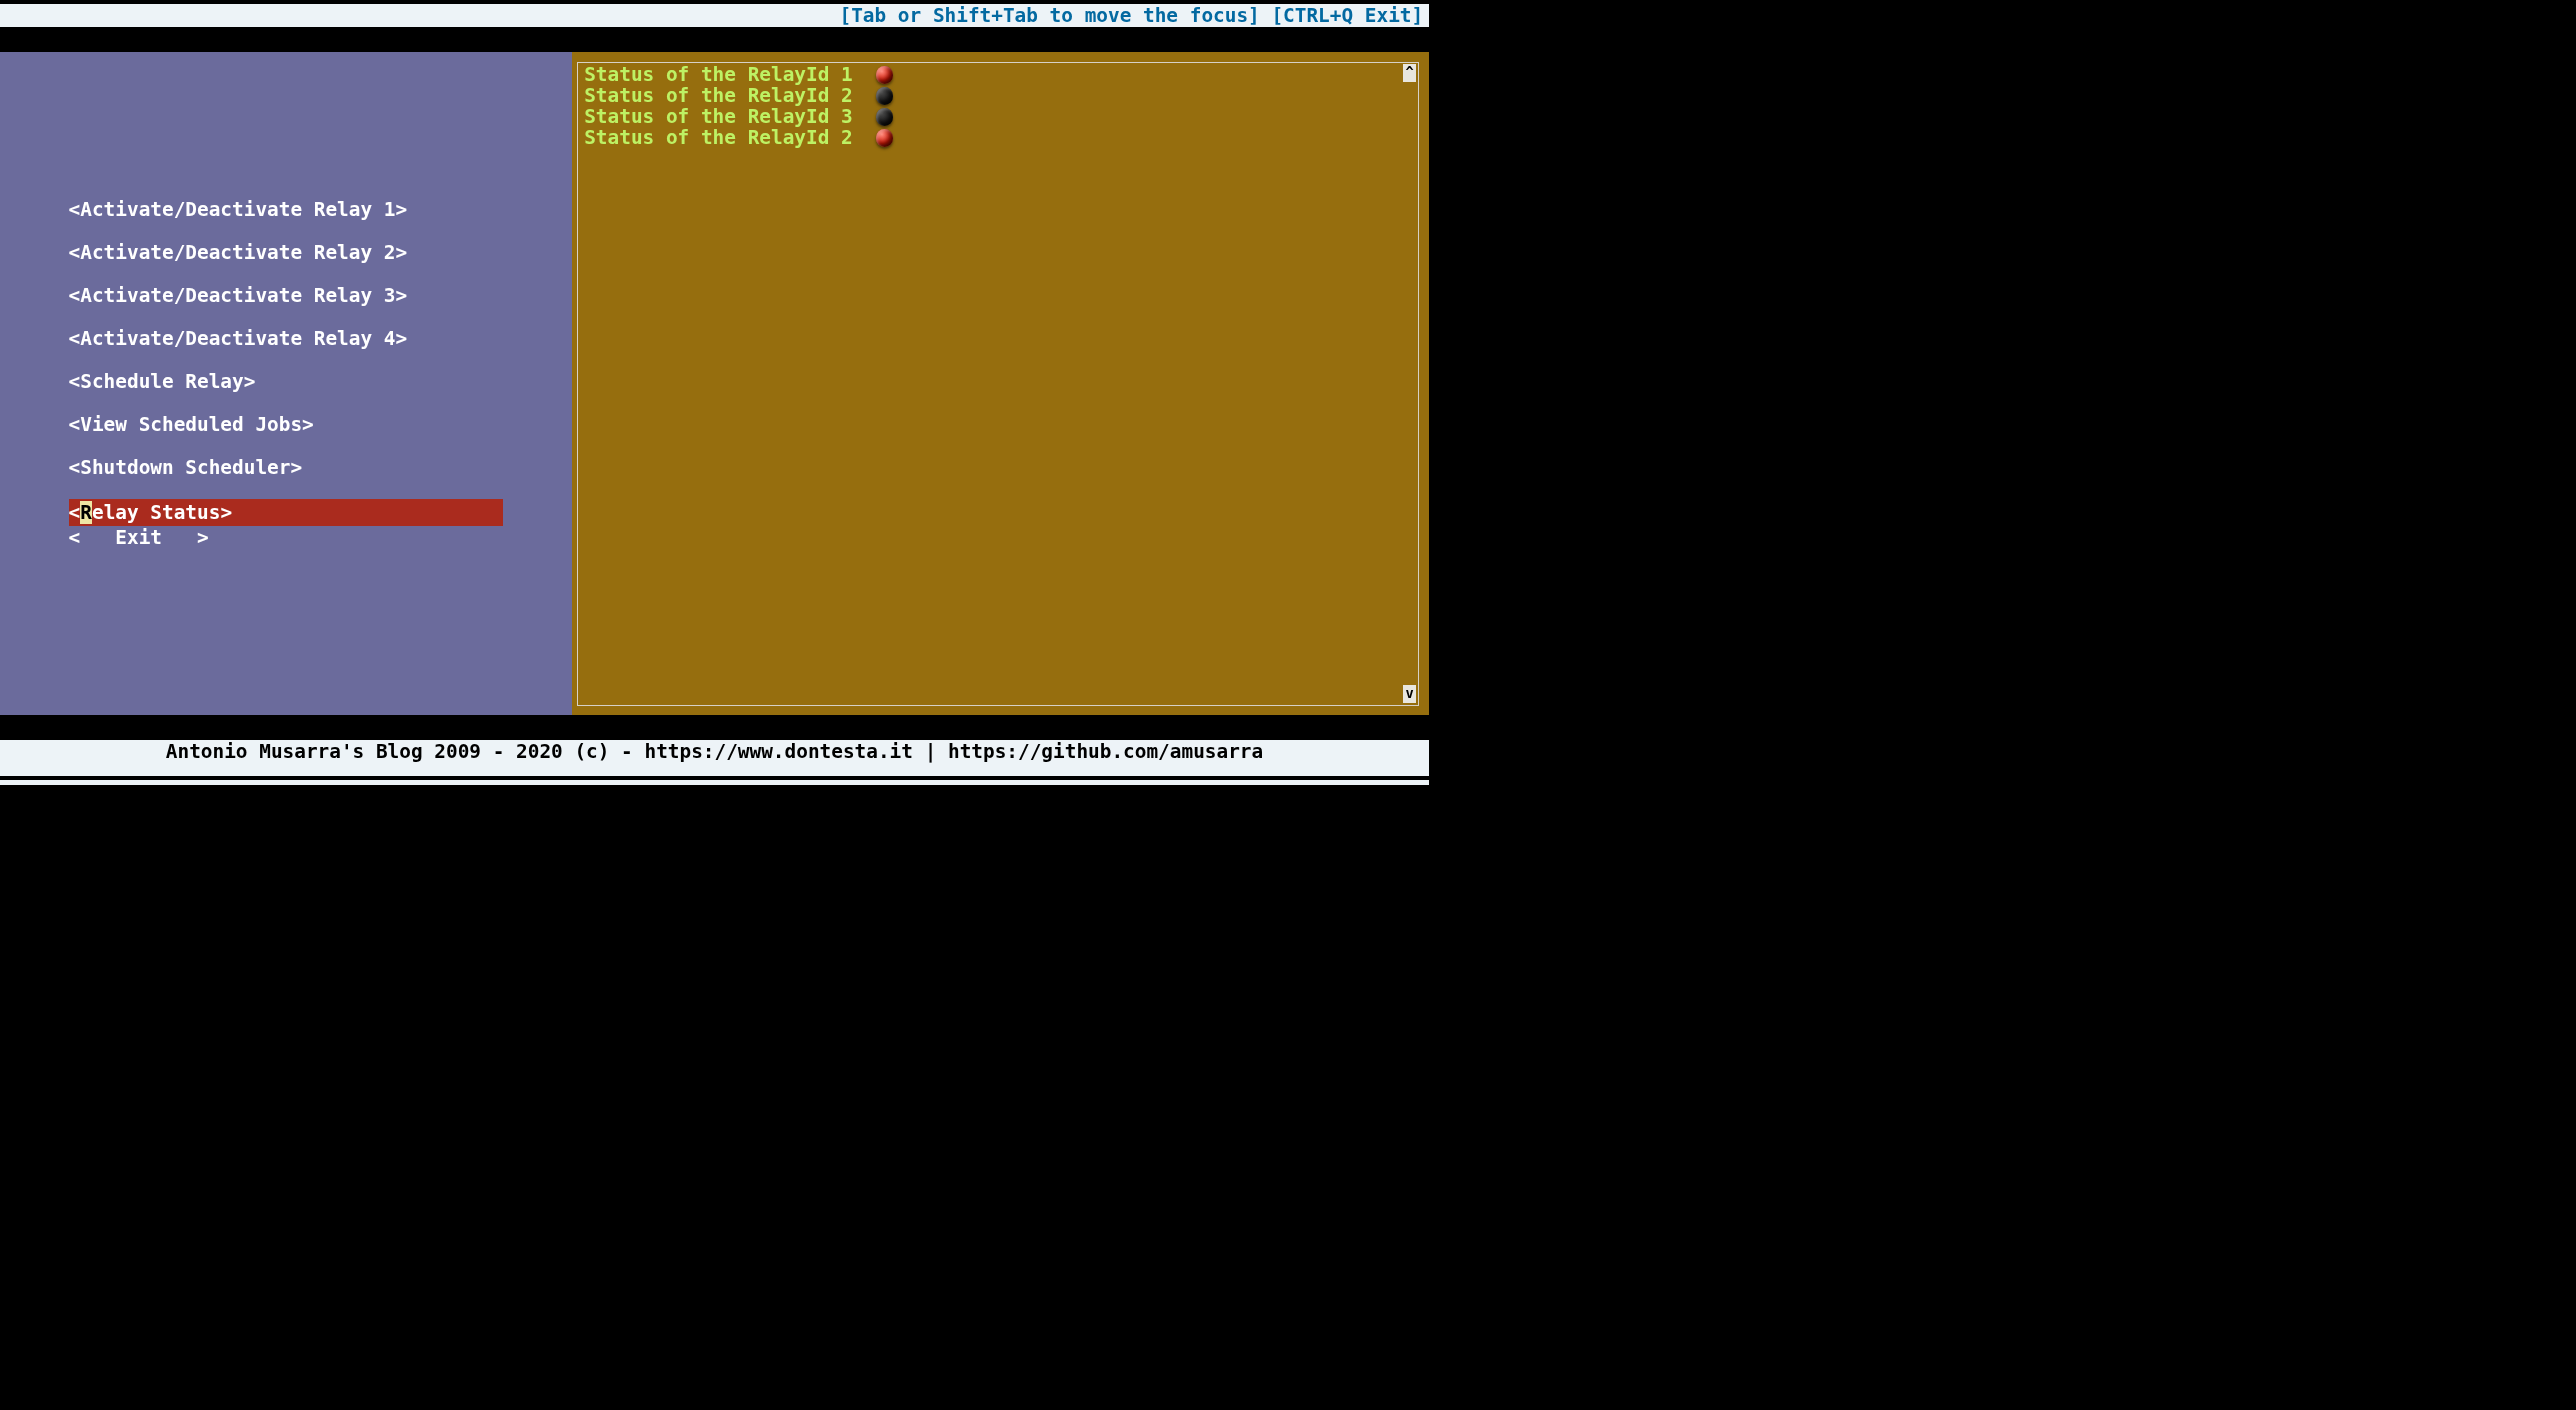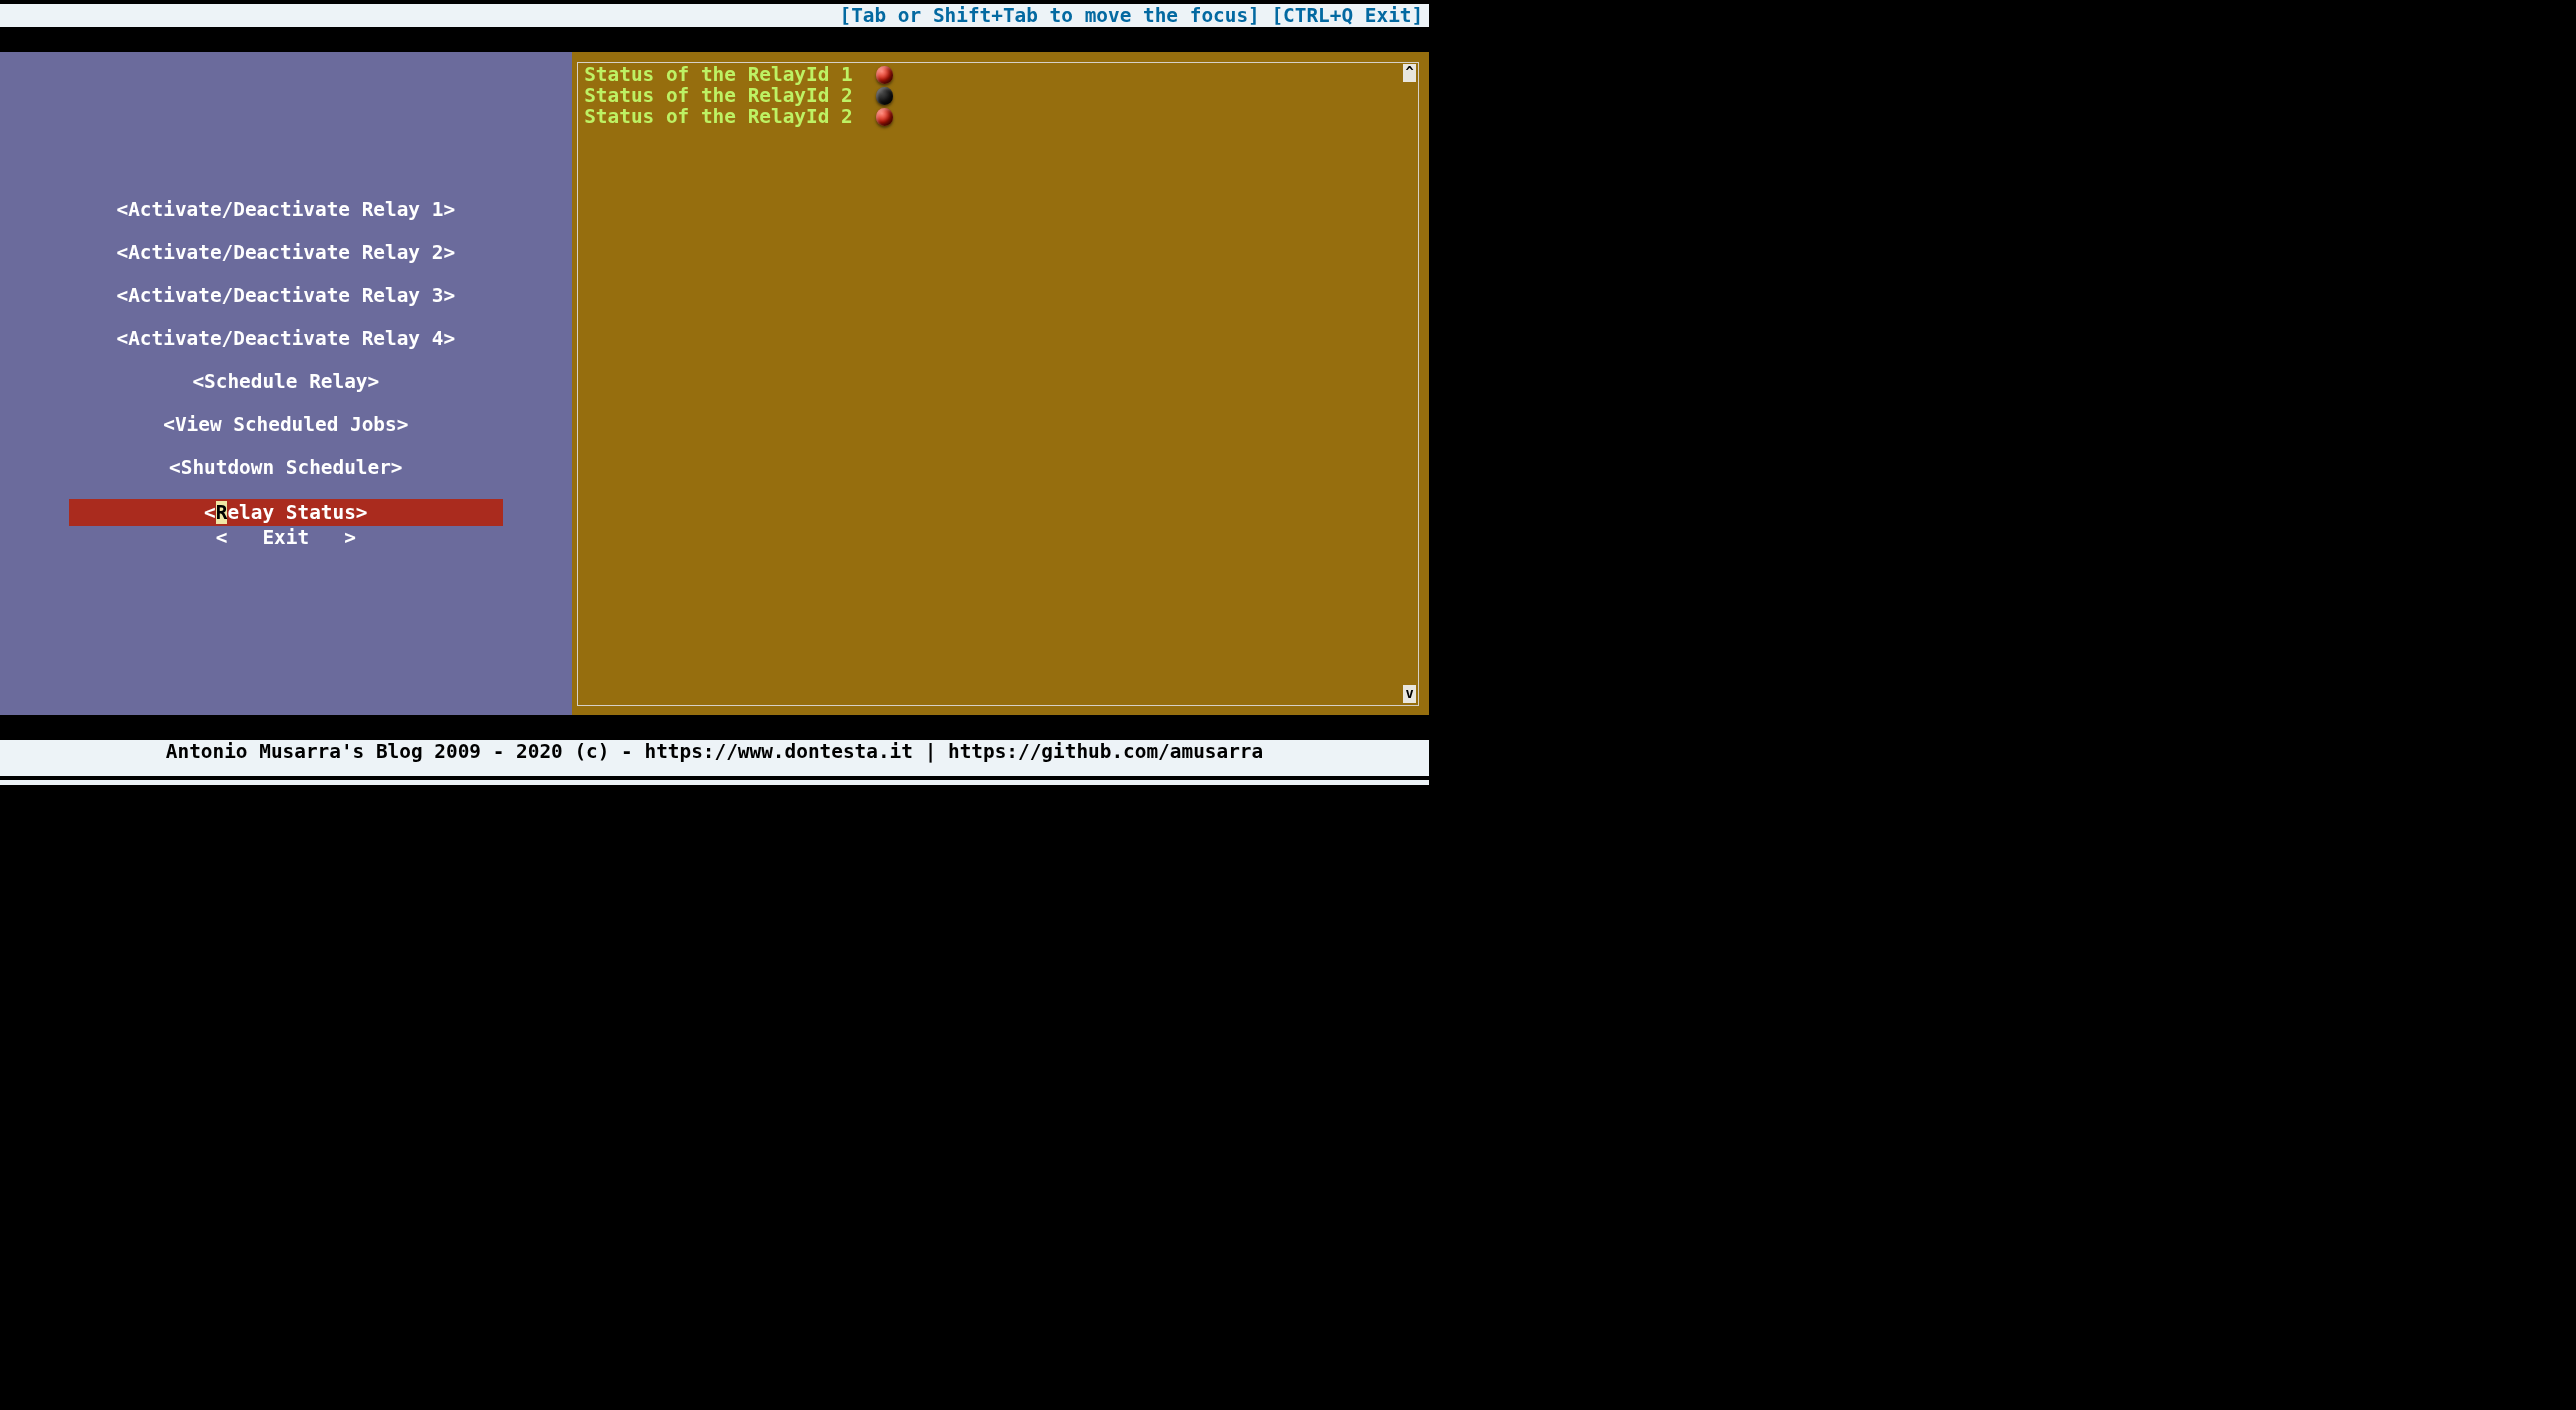--- a/index.html
+++ b/index.html
@@ -44,21 +44,21 @@
   justify-content: center;
   align-items: center;
   padding: 0;
 }
 .menu {
   width: 76%;
   display: flex;
   flex-direction: column;
 }
 .menu-item {
-  text-align: center;
+  text-align: left;
   white-space: pre;
   color: #fff;
   font-weight: 600;
   height: 43px;
   line-height: 23px;
   padding-top: 0;
 }
 .menu-item.selected {
   background: #aa2b1e;
   height: 27px;
@@ -161,20 +161,24 @@
 
         <div class="status-line">
           <span class="status-text">Status of the RelayId 1 </span>
           <span class="led red"></span>
         </div>
         <div class="status-line">
           <span class="status-text">Status of the RelayId 2 </span>
           <span class="led off"></span>
         </div>
         <div class="status-line">
+          <span class="status-text">Status of the RelayId 3 </span>
+          <span class="led off"></span>
+        </div>
+        <div class="status-line">
           <span class="status-text">Status of the RelayId 2 </span>
           <span class="led red"></span>
         </div>
 
         <div class="scroll-arrow scroll-up">^</div>
         <div class="scroll-arrow scroll-down">v</div>
       </div>
     </div>
 
   </div>

